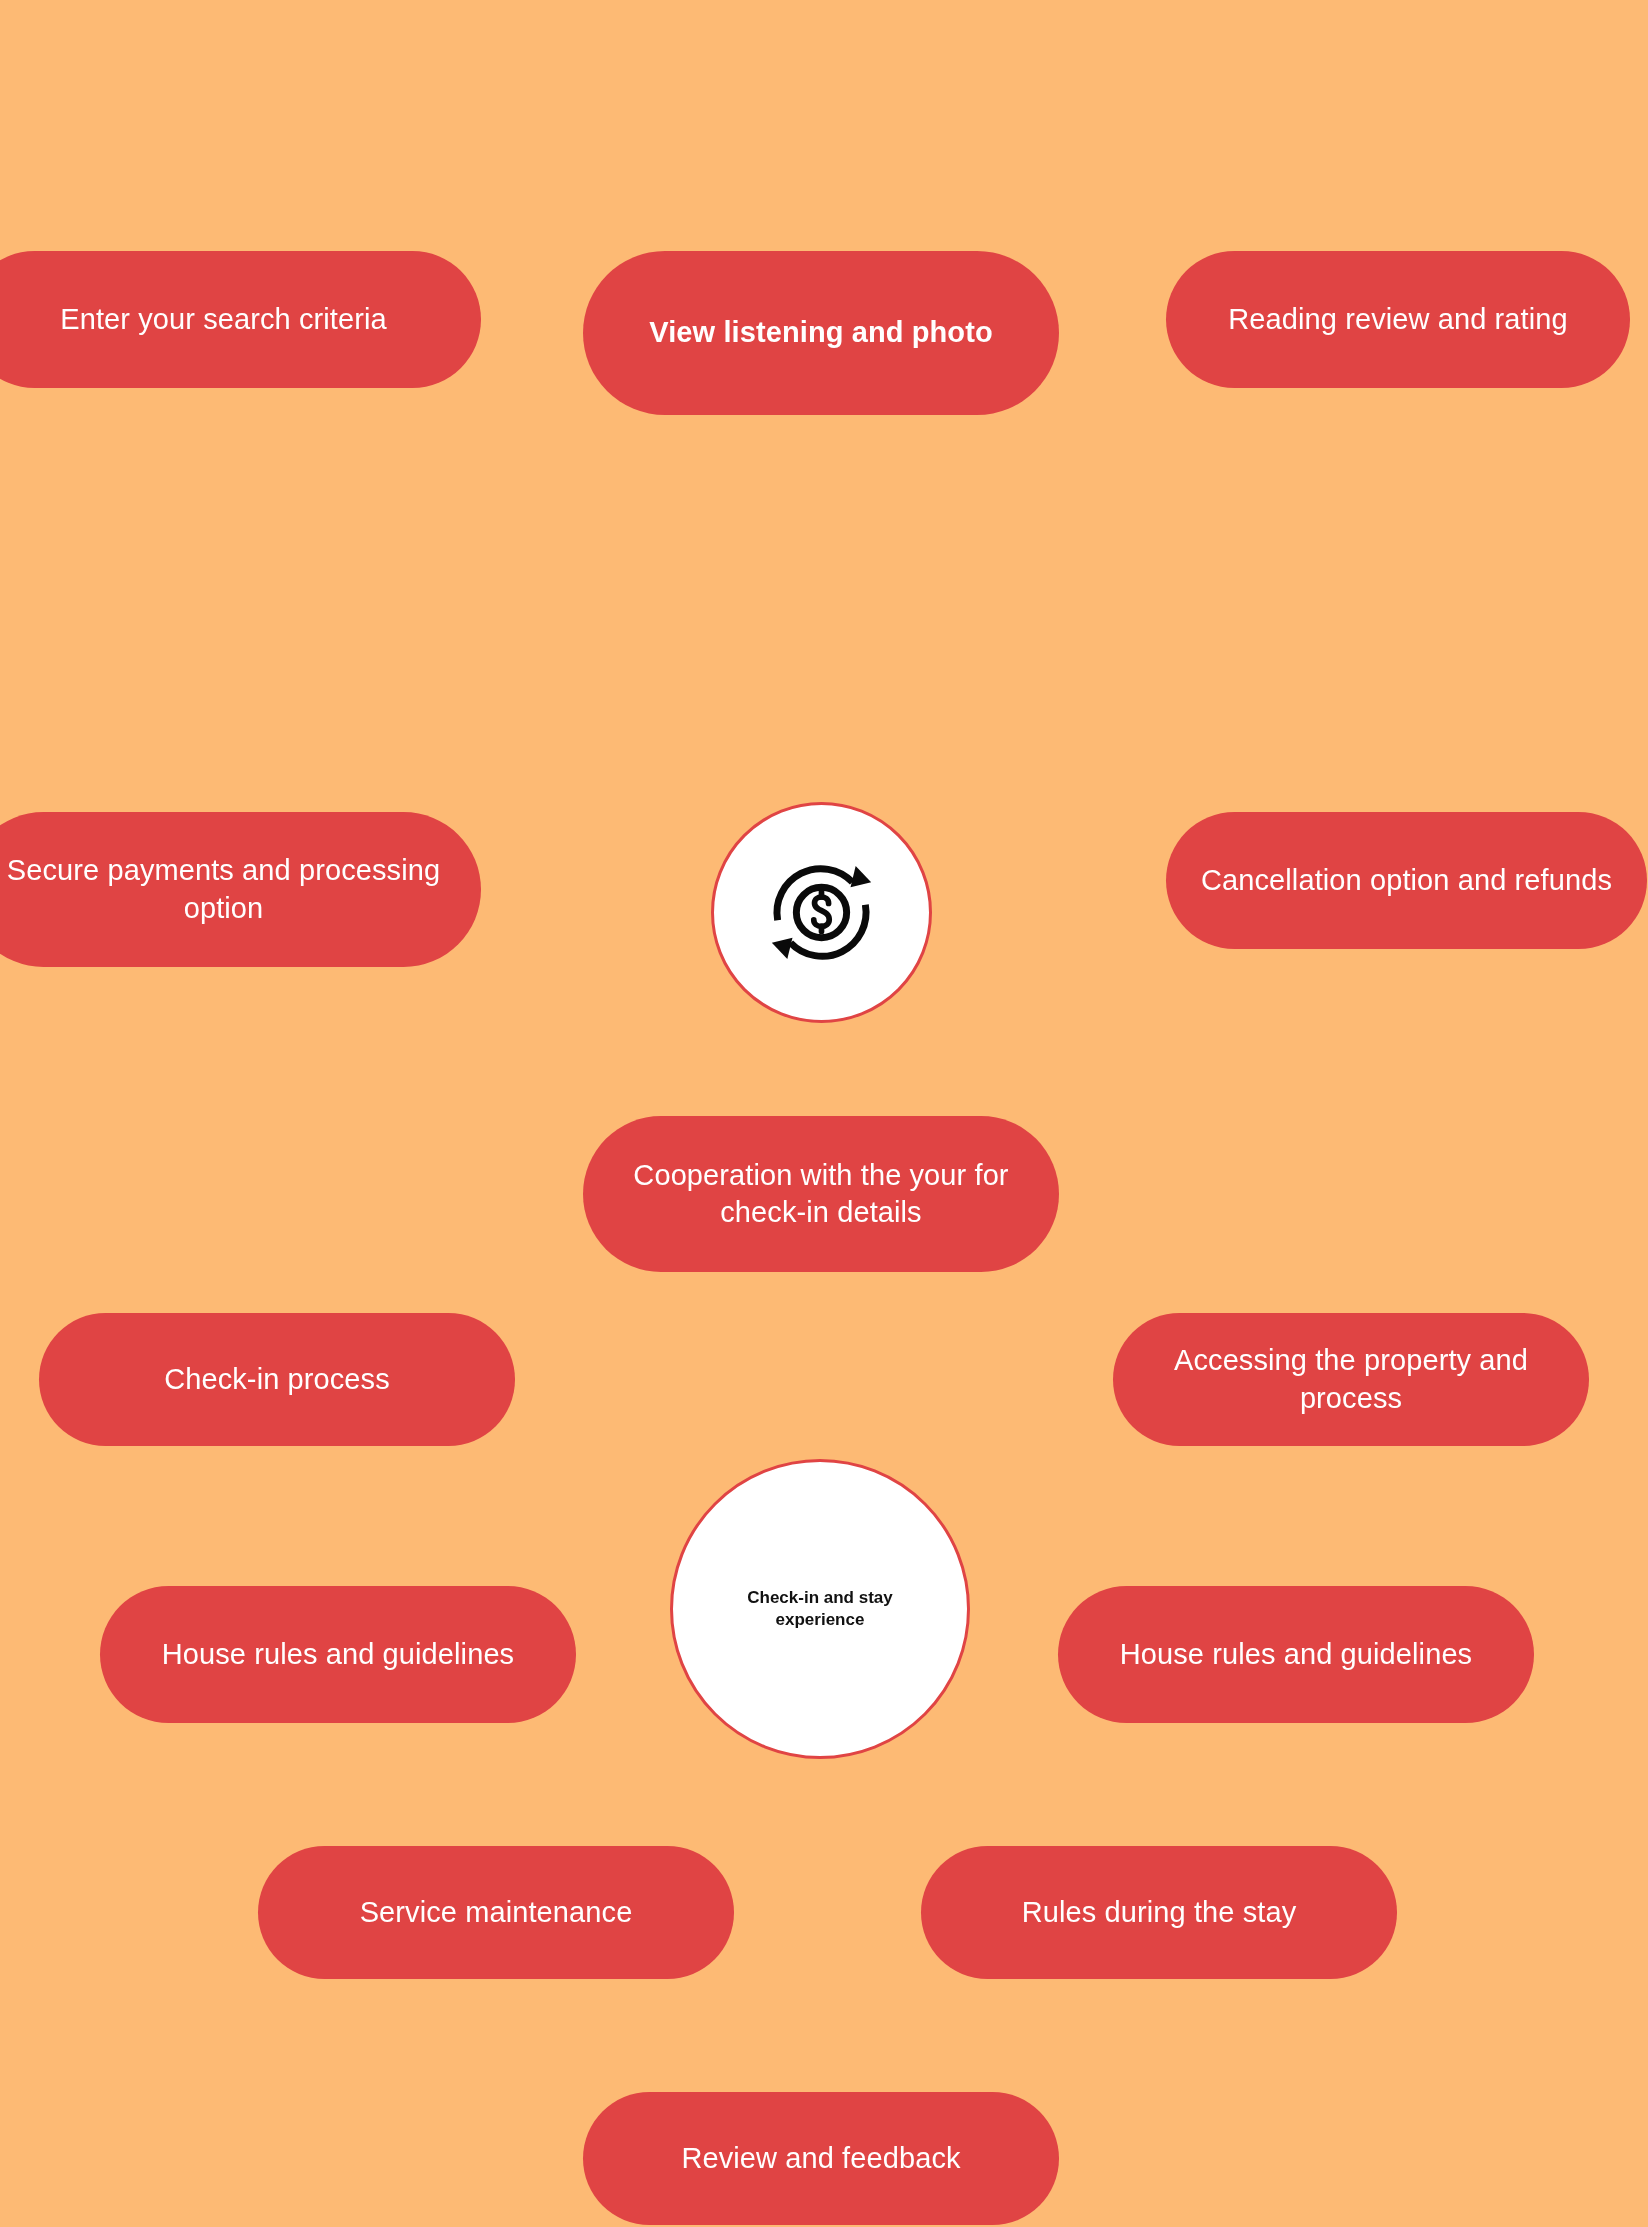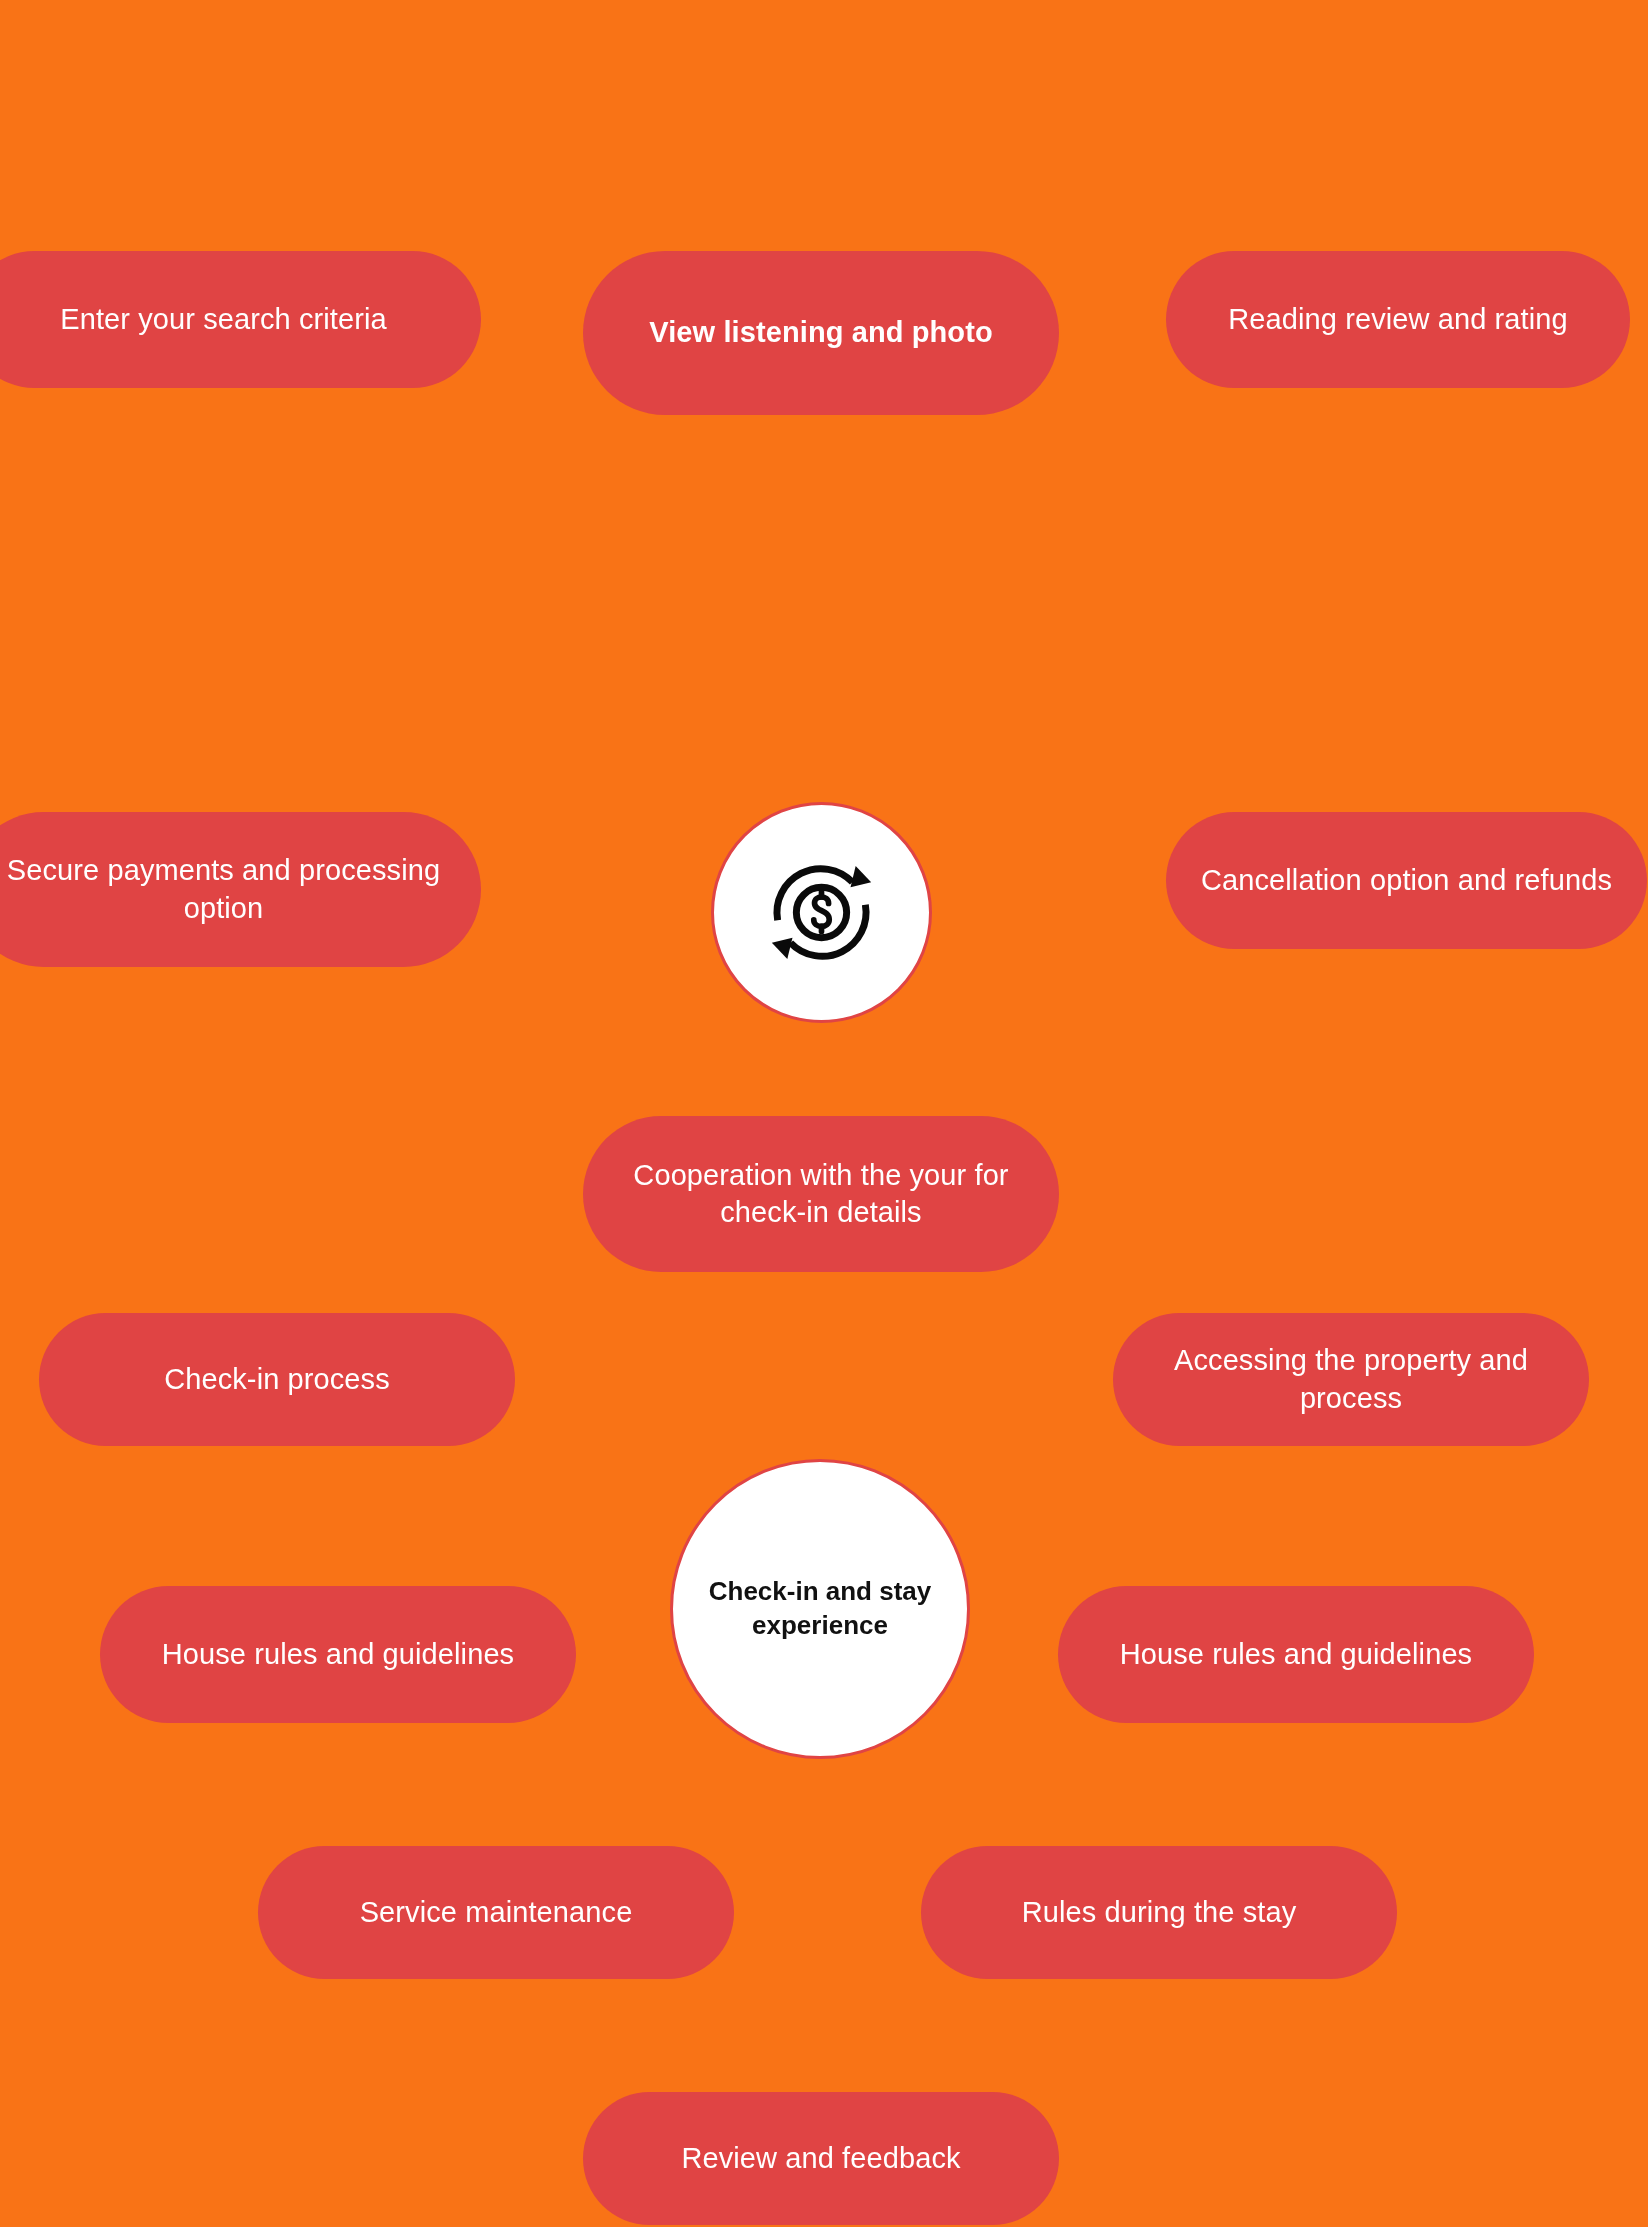--- a/index.html
+++ b/index.html
@@ -4,21 +4,21 @@
 <style>
   html, body {
     margin: 0;
     padding: 0;
     background: #000000;
   }
   #canvas {
     position: relative;
     width: 1648px;
     height: 2227px;
-    background: #f97316;
+    background: #fdba74;
     overflow: hidden;
     font-family: "Liberation Sans", sans-serif;
   }
   .pill {
     position: absolute;
     background: #E04444;
     border-radius: 858px;
     display: flex;
     align-items: center;
     justify-content: center;
@@ -42,21 +42,21 @@
     display: flex;
     align-items: center;
     justify-content: center;
     text-align: center;
     box-sizing: border-box;
   }
   .hub-label {
     color: #111111;
     font-family: "Liberation Sans", sans-serif;
     font-weight: bold;
-    font-size: 26px;
+    font-size: 17px;
     line-height: 1.3;
     padding: 0 30px;
   }
   .hub-icon svg { display: block; }
 </style>
 </head>
 <body>
 
 <div id="canvas">
 

